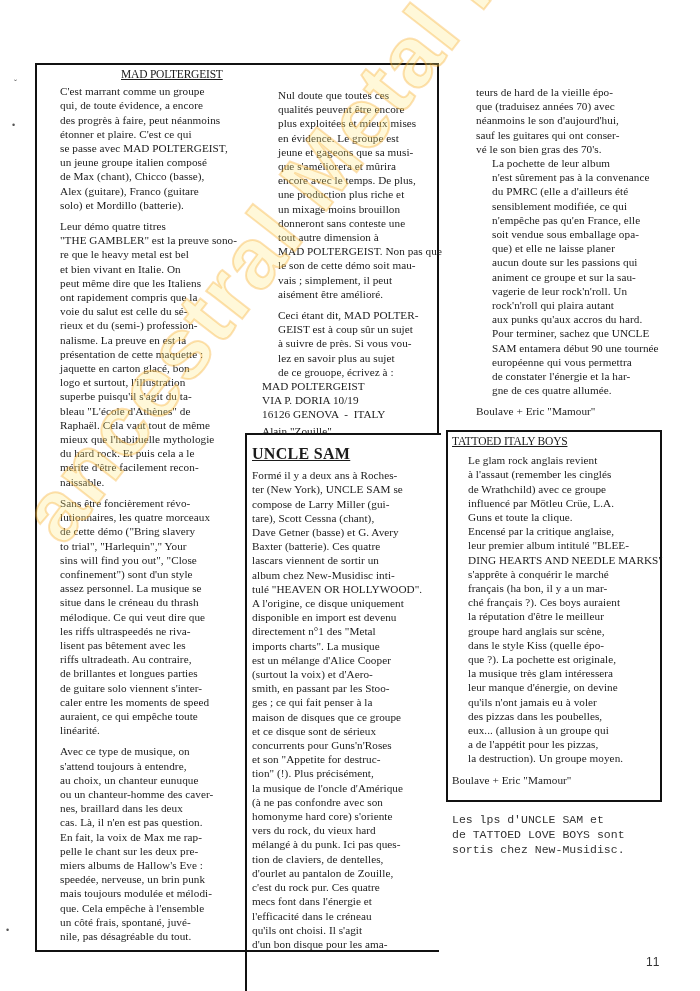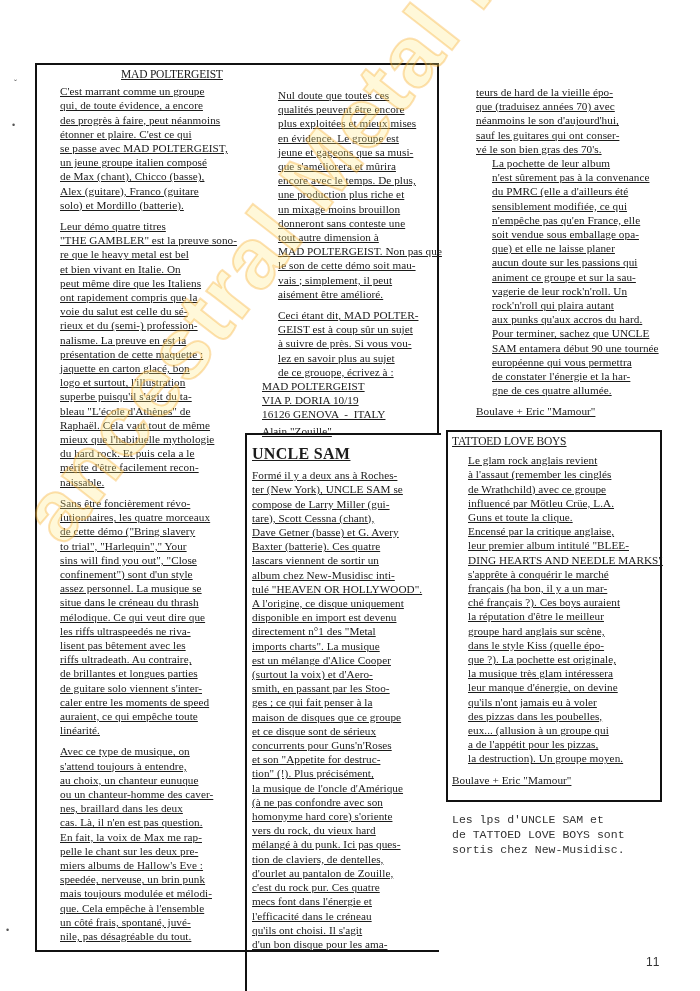--- a/index.html
+++ b/index.html
@@ -9,21 +9,20 @@
       color: #1a1a1a;
     }
     .box {
       position: absolute; border: 2px solid #111; background: transparent;
       box-sizing: border-box;
     }
     .col {
       position: absolute; font-family: "Liberation Serif", "DejaVu Serif", serif;
       font-size: 11.2px; line-height: 14.2px; letter-spacing: 0.05px;
       color: #1b1b1b;
-      text-decoration: underline;
     }
     .col p { margin: 0 0 7px 0; }
     .col p.ind { text-indent: 16px; }
     .col p.tight { margin-bottom: 0; }
     .col .line { display: block; white-space: nowrap; }
     .heading {
       font-family: "Liberation Serif", "DejaVu Serif", serif;
       font-size: 11.5px; text-decoration: underline; letter-spacing: -0.2px;
       font-weight: normal;
     }
@@ -239,21 +238,21 @@
     <span class="line">SAM entamera début 90 une tournée</span>
     <span class="line">européenne qui vous permettra</span>
     <span class="line">de constater l'énergie et la har-</span>
     <span class="line">gne de ces quatre allumée.</span>
   </p>
   <span class="sig">Boulave + Eric "Mamour"</span>
 </div>
 
 <div class="col" style="left:452px;top:434px;width:208px;">
   <div style="margin-bottom:5px;">
-    <span class="heading">TATTOED LOVE BOYS</span>
+    <span class="heading">TATTOED ITALY BOYS</span>
   </div>
   <p class="ind tight">
     <span class="line">Le glam rock anglais revient</span>
     <span class="line">à l'assaut (remember les cinglés</span>
     <span class="line">de Wrathchild) avec ce groupe</span>
     <span class="line">influencé par Mötleu Crüe, L.A.</span>
     <span class="line">Guns et toute la clique.</span>
   </p>
   <p class="ind">
     <span class="line">Encensé par la critique anglaise,</span>

